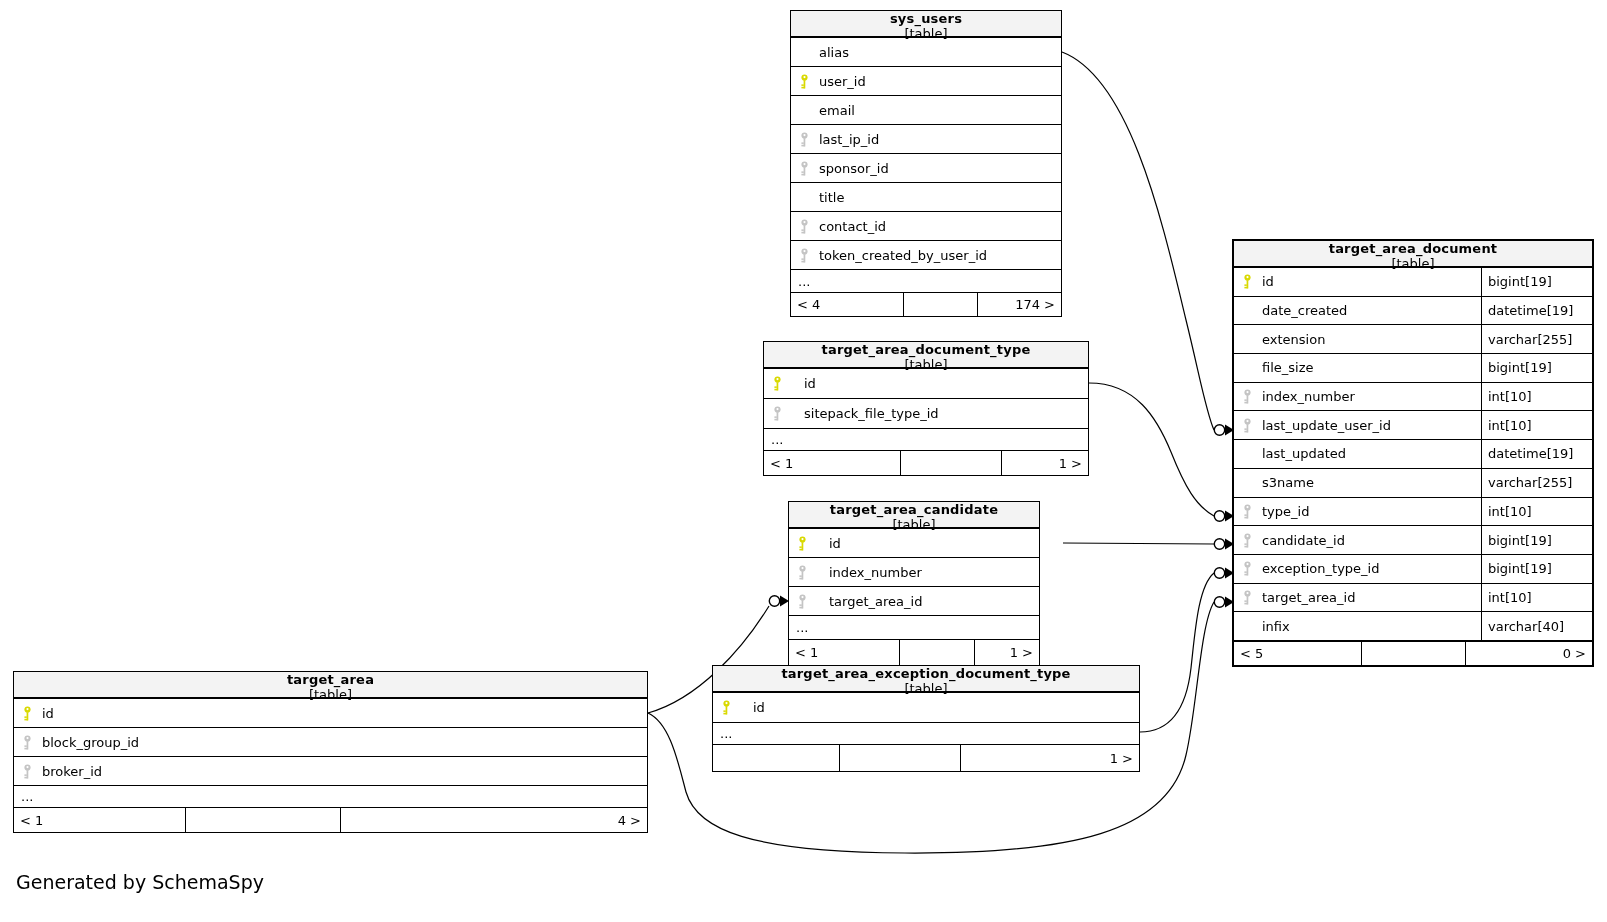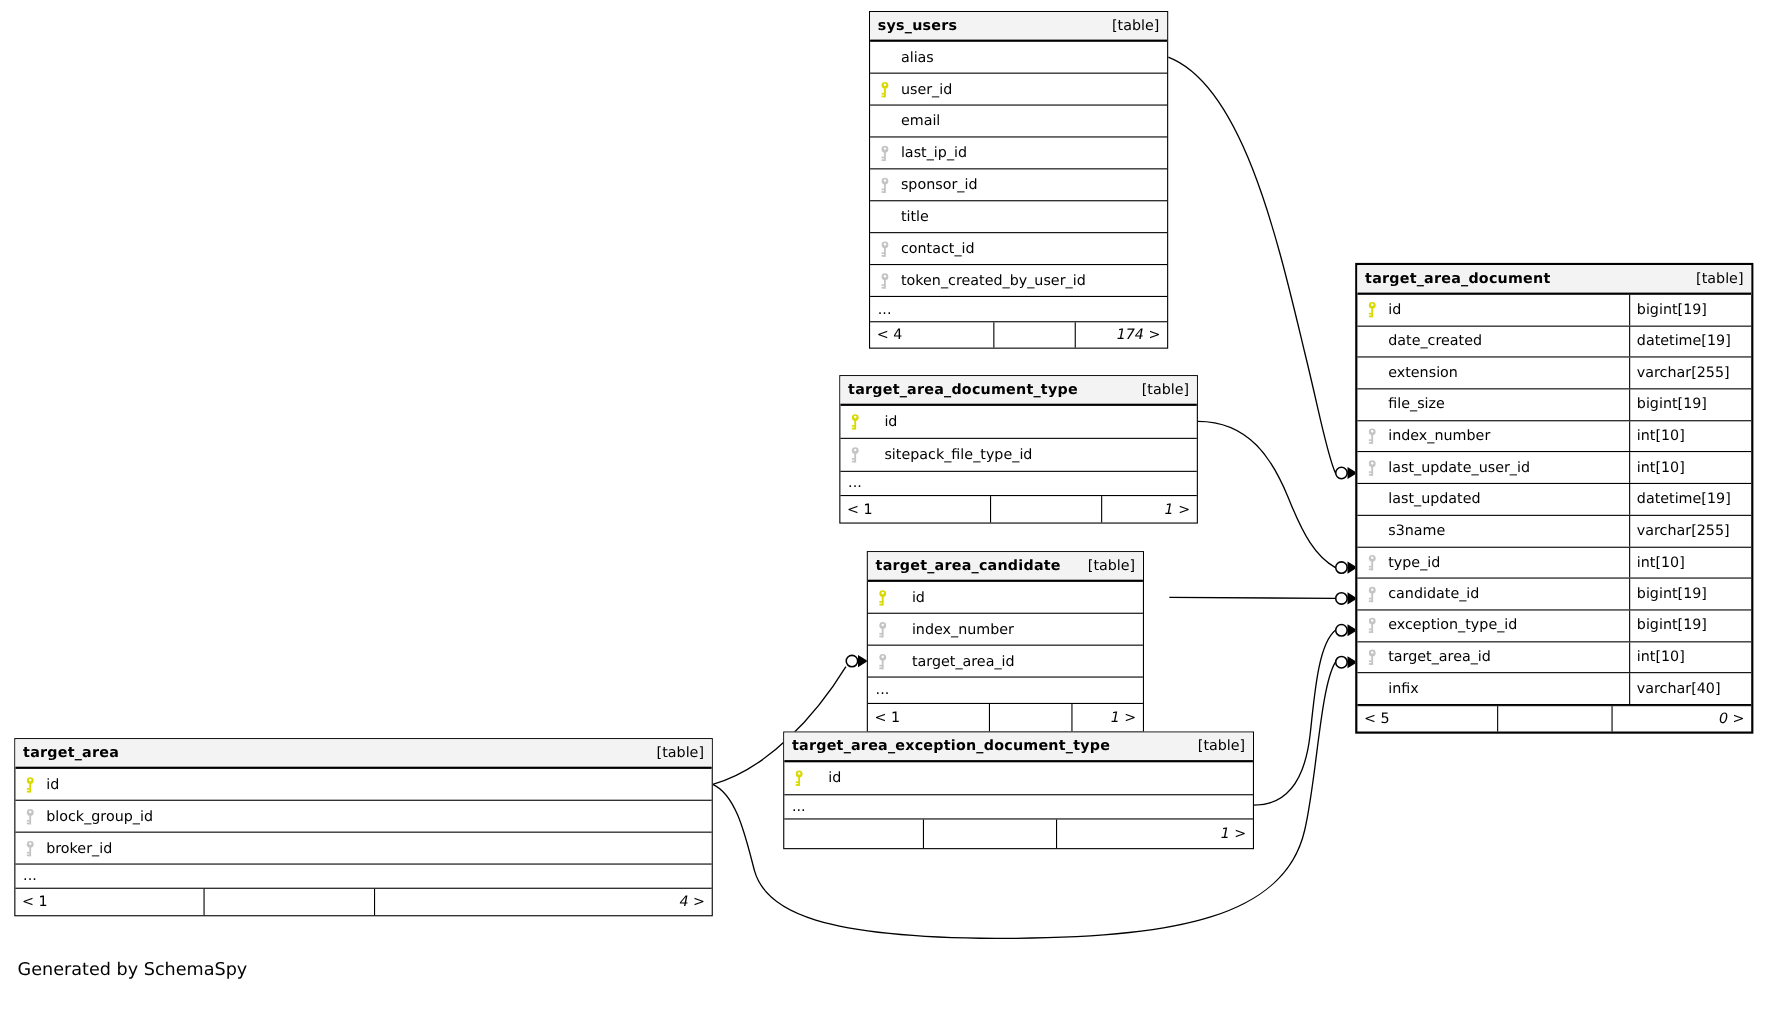--- a/index.html
+++ b/index.html
@@ -2,45 +2,45 @@
 <html><head>
 <meta charset="utf-8">
 <style>
   html,body{margin:0;padding:0;background:#fff;}
   #canvas{position:relative;width:1607px;height:922px;background:#fff;overflow:hidden;
           font-family:"DejaVu Sans","Liberation Sans",sans-serif;color:#000;font-size:13px;}
   #rels{position:absolute;left:0;top:0;z-index:0;pointer-events:none;}
   .tbl{position:absolute;background:#fff;border:1px solid #000;z-index:1;box-sizing:border-box;}
   .tbl.main{border-width:2px;}
   .hdr{background:#f3f3f3;border-bottom:2px solid #000;display:flex;justify-content:space-between;
-       align-items:center;padding:0 7px;box-sizing:border-box;}
+       align-items:center;padding:0 7px;box-sizing:border-box;flex-direction:column;}
   .hdr .nm{font-weight:bold;letter-spacing:.2px;}
   .hdr .tag{font-weight:normal;}
   .row{display:flex;align-items:center;border-bottom:1px solid #000;box-sizing:border-box;}
   .row:last-of-type{border-bottom:none;}
   .ico{flex:0 0 26px;display:flex;justify-content:center;align-items:center;}
   .ico.pk{color:#d9d900;}
   .ico.fk{color:#c4c4c4;}
   .cn{padding-left:2px;white-space:nowrap;}
   .dots{padding-left:7px;border-bottom:1px solid #000;display:flex;align-items:center;box-sizing:border-box;}
   .ftr{display:grid;box-sizing:border-box;}
   .fc{display:flex;align-items:center;padding:0 6px;box-sizing:border-box;white-space:nowrap;}
-  .fc.m,.fc.r{border-left:1px solid #000;font-style:italic;}
+  .fc.m,.fc.r{border-left:1px solid #000;}
   .fc.r{justify-content:flex-end;}
   
   .t-sys .hdr{height:27px}.t-sys .row{height:29px}.t-sys .dots{height:23px}.t-sys .ftr{height:23px}
   .t-dtype .hdr{height:27px}.t-dtype .row{height:30px}.t-dtype .dots{height:22px}.t-dtype .ftr{height:24px}
   .t-cand .hdr{height:27px}.t-cand .row{height:29px}.t-cand .dots{height:24px}.t-cand .ftr{height:25px}
   .t-ta .hdr{height:27px}.t-ta .row{height:29px}.t-ta .dots{height:22px}.t-ta .ftr{height:24px}
   .t-exc .hdr{height:27px}.t-exc .row{height:30px}.t-exc .dots{height:22px}.t-exc .ftr{height:26px}
   .t-doc .hdr{height:27px}.t-doc .row{height:28.7px}.t-doc .ftr{height:24px}
   .t-doc .namecell{flex:0 0 247px;display:flex;align-items:center;height:100%;}
   .t-doc .typecell{flex:1;border-left:1px solid #000;height:100%;display:flex;align-items:center;
                    padding-left:6px;white-space:nowrap;}
-  #credit{position:absolute;left:16px;top:871px;font-size:16px;z-index:1;}
+  #credit{position:absolute;left:16px;top:871px;font-size:19px;z-index:1;}
   path.rel{fill:none;stroke:#000;stroke-width:1.2px;}
   circle.dot{fill:#fff;stroke:#000;stroke-width:1.4px;}
   polygon.arr{fill:#000;stroke:none;}
 </style>
 </head>
 <body>
 
 <div id="canvas">
 
   <svg id="rels" width="1607" height="922" viewBox="0 0 1607 922">

